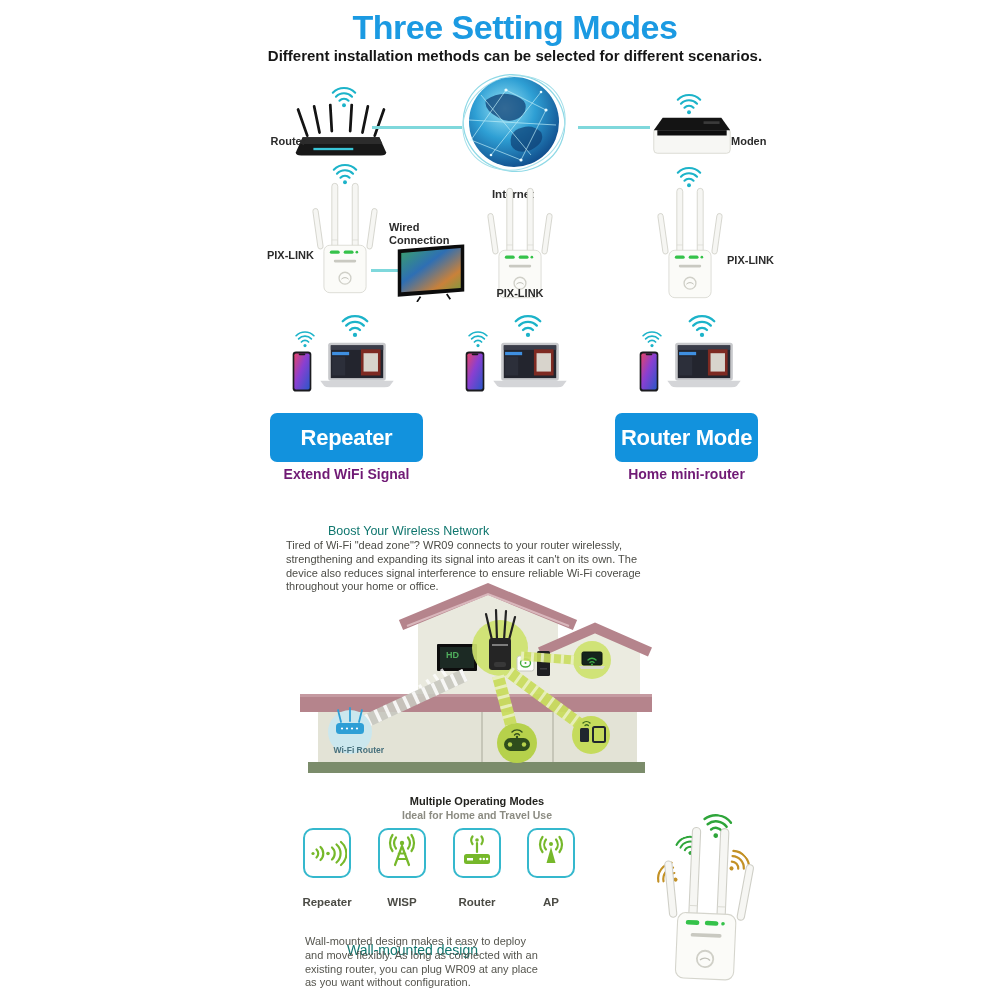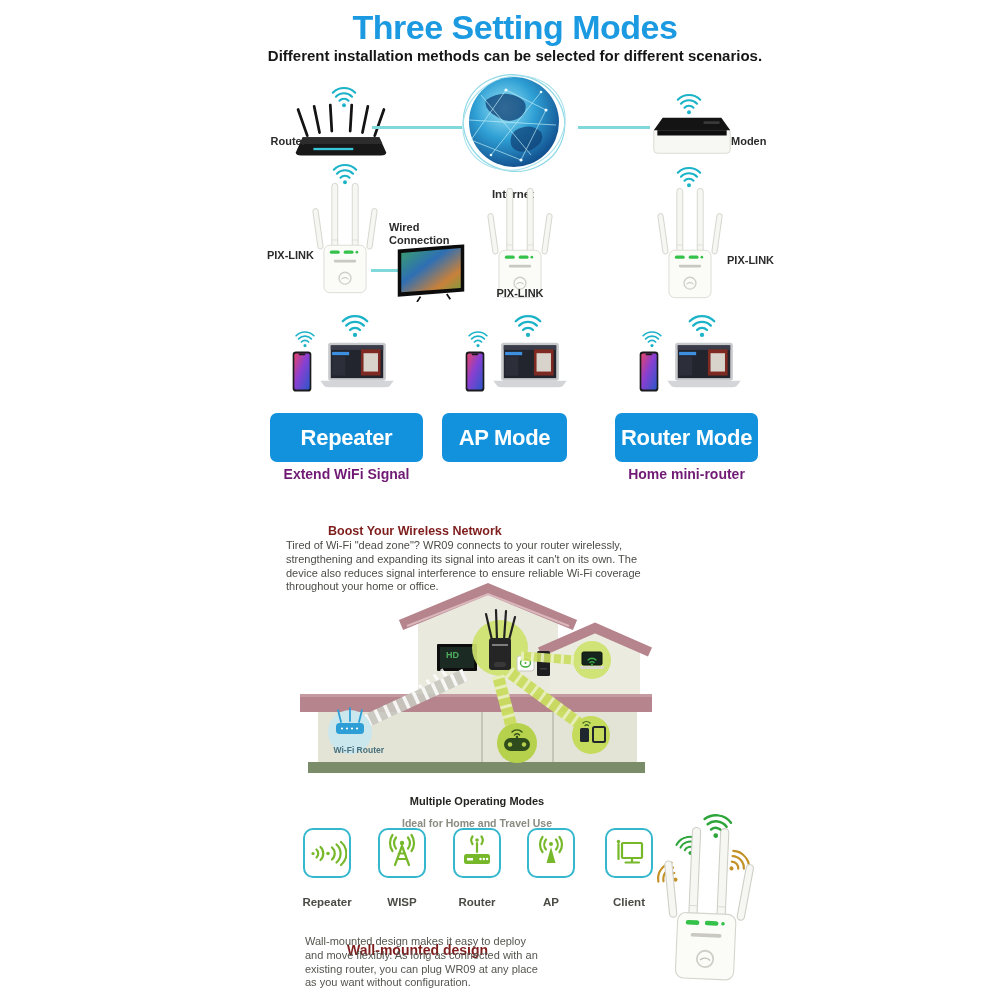--- a/index.html
+++ b/index.html
@@ -10,29 +10,29 @@
          color:#1b9ae2;letter-spacing:-0.5px;}
   .subtitle{left:15px;top:47px;width:1000px;text-align:center;font-size:15px;font-weight:700;color:#161616;}
   .label{position:absolute;font-weight:700;color:#2b2b2b;font-size:11px;line-height:1.15;}
   .hline{position:absolute;height:3px;background:#7fd8dc;}
   .wifi{color:#1cb3c9;}
   .wifi-green{color:#2ea53a;}
   .wifi-gold{color:#c39125;}
   .mode-btn{position:absolute;height:49px;background:#1292dd;border-radius:7px;color:#fff;
             font-size:22px;font-weight:700;text-align:center;line-height:49px;letter-spacing:-0.3px;}
   .mode-caption{position:absolute;font-size:14px;font-weight:700;color:#701a75;line-height:1.0;}
-  .sec-head{position:absolute;font-weight:700;color:#7f1d1d;padding-left:42px;}
+  .sec-head{position:absolute;font-weight:400;color:#0f766e;padding-left:42px;}
   .sec-body{position:absolute;color:#4c4c46;font-size:11px;line-height:1.25;}
   .op-item{position:absolute;top:828px;width:62px;text-align:center;}
   .op-box{width:44px;height:46px;margin:0 auto;border:2.2px solid #35b8cd;border-radius:10px;
           background:#fff;display:flex;align-items:center;justify-content:center;}
   .op-label{margin-top:18px;font-size:11.5px;font-weight:700;color:#4b4b45;}
   .om-wrap{left:347px;top:795px;width:260px;text-align:center;}
   .om-head{font-size:11px;font-weight:700;color:#23231f;}
-  .om-sub{font-size:10.5px;font-weight:700;color:#8b8b82;margin-top:10px;}
+  .om-sub{font-size:10.5px;font-weight:700;color:#8b8b82;margin-top:2px;}
   .hd-label{left:446px;top:650px;font-size:9px;font-weight:700;color:#4fae5c;}
   .wr-label{left:316px;top:745px;width:68px;text-align:right;font-size:8.5px;font-weight:700;color:#47707c;}
 </style>
 </head>
 <body>
 
 <div id="canvas">
 
   <svg width="0" height="0" style="position:absolute">
     <defs>
@@ -234,21 +234,20 @@
       </svg>
     <svg class="abs wifi" style="left:51px;top:0px" width="28" height="23">
         <use href="#sym-wifi"></use>
       </svg>
     <svg class="abs" style="left:29px;top:26px" width="76" height="48" viewBox="0 0 116 72">
         <use href="#sym-laptop"></use>
       </svg>
   </div>
 
   <div class="mode-btn" style="left:270px;top:413px;width:153px">Repeater Mode</div>
-  <div class="mode-btn" style="left:442px;top:413px;width:125px">AP Mode</div>
   <div class="mode-btn" style="left:615px;top:413px;width:143px">Router Mode</div>
   <div class="mode-caption" style="left:270px;top:467px;width:153px;text-align:center">Extend WiFi Signal</div>
   <div class="mode-caption" style="left:615px;top:467px;width:143px;text-align:center">Home mini-router</div>
 
   <div class="sec-head" style="left:286px;top:524px;font-size:12.5px">Boost Your Wireless Network</div>
   <div class="sec-body" style="left:286px;top:539px;width:378px">Tired of Wi-Fi "dead zone"? WR09 connects to your router wirelessly, strengthening and expanding its signal into areas it can't on its own. The device also reduces signal interference to ensure reliable Wi-Fi coverage throughout your home or office.</div>
 
   <svg class="abs" style="left:295px;top:580px" width="365" height="196" viewBox="0 0 365 196">
     <polygon points="123,40 193,12 263,40" fill="#e9e9de"></polygon>
     <rect x="123" y="38" width="140" height="78" fill="#e9e9de"></rect>
@@ -393,31 +392,20 @@
         <circle cx="20" cy="12" r="2" fill="#76b82a" stroke="none"></circle>
         <polygon points="15.5,31 24.5,31 20,15" fill="#76b82a" stroke="none"></polygon>
         <path d="M15 7.5 a8 8 0 0 0 0 10"></path>
         <path d="M11.5 5 a12.5 12.5 0 0 0 0 15"></path>
         <path d="M25 7.5 a8 8 0 0 1 0 10"></path>
         <path d="M28.5 5 a12.5 12.5 0 0 1 0 15"></path>
       </svg>
     </div>
     <div class="op-label">AP</div>
   </div>
-  <div class="op-item" style="left:598px">
-    <div class="op-box">
-      <svg width="40" height="42" viewBox="0 0 40 42" stroke="#76b82a" stroke-width="2.2" fill="none" stroke-linecap="round">
-        <circle cx="9.5" cy="9.5" r="1.7" fill="#76b82a" stroke="none"></circle>
-        <path d="M9.5 12 L9.5 27"></path>
-        <rect x="13" y="11" width="20" height="15" rx="1"></rect>
-        <path d="M23 26 L23 30 M16.5 30.5 L30 30.5"></path>
-      </svg>
-    </div>
-    <div class="op-label">Client</div>
-  </div>
 
   <div class="sec-head" style="left:305px;top:942px;font-size:14px">Wall-mounted design</div>
   <div class="sec-body" style="left:305px;top:935px;width:236px;color:#55554e">Wall-mounted design makes it easy to deploy and move flexibly. As long as connected with an existing router, you can plug WR09 at any place as you want without configuration.</div>
 
   <div class="abs" style="left:650px;top:812px;width:150px;height:188px">
     <svg class="abs wifi-green" style="left:52px;top:2px;transform:rotate(8deg)" width="30" height="25">
         <use href="#sym-wifi"></use>
       </svg>
     <svg class="abs wifi-green" style="left:26px;top:24px;transform:rotate(-18deg)" width="24" height="20">
         <use href="#sym-wifi"></use>

